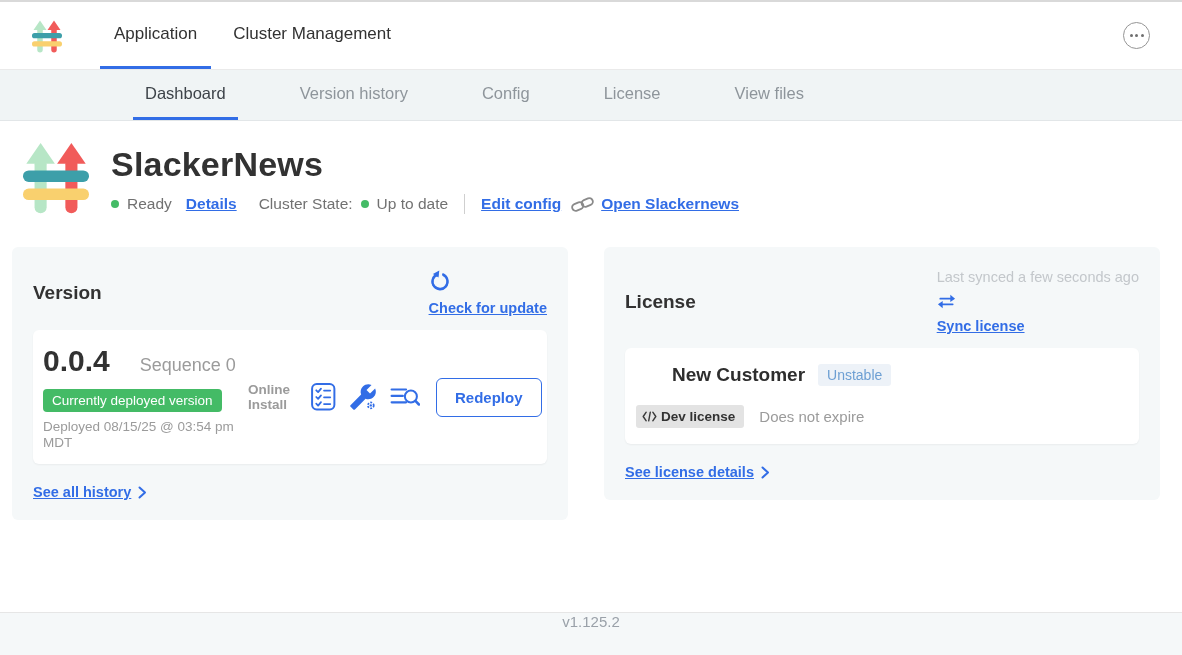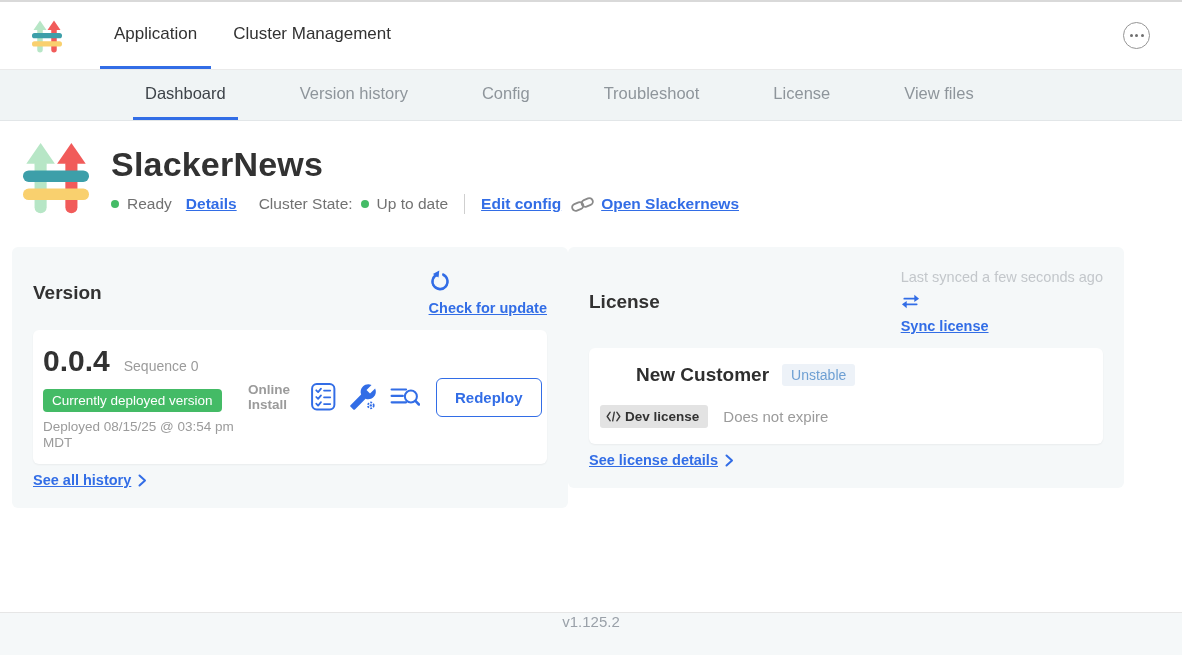--- a/index.html
+++ b/index.html
@@ -54,51 +54,51 @@
   .status-row .dot { margin-right:8px; }
   a.lnk { color:#326de6; font-weight:bold; text-decoration:underline; cursor:pointer; }
   .status-row .details-lnk { margin:0 22px 0 14px; }
   .cluster-label { margin-right:8px; }
   .cluster-val { margin-left:8px; }
   .vdivider { width:1px; height:20px; background:#cfcfcf; margin:0 16px; }
   .openapp { display:flex; align-items:center; margin-left:10px; }
   .openapp svg { margin-right:6px; }
 
   
-  .cards { display:flex; padding:28px 6px 0 12px; }
+  .cards { display:flex; gap:36px; padding:28px 6px 0 12px; }
   .card { width:556px; background:#f5f8f9; border-radius:6px; padding:22px 21px 20px 21px; }
   .card-head { display:flex; align-items:center; margin-bottom:14px; }
   .card-title { font-size:19px; font-weight:bold; color:#323232; }
   .card-head .right { margin-left:auto; display:flex; align-items:flex-start; gap:8px;flex-direction:column; }
   .muted-light { color:#c3c7cb; font-size:14.5px; }
   .inner {
     background:#fff; border-radius:6px; box-shadow:0 1px 2px rgba(0,0,0,0.05);
   }
 
   
   .inner-version { padding:14px 12px 14px 10px; display:flex; align-items:center; }
   .ver-left { flex:1; }
   .ver-num-row { display:flex; align-items:baseline; }
   .ver-number { font-size:30px; font-weight:bold; color:#323232; }
-  .ver-seq { font-size:14px; color:#9b9b9b; margin-left:14px; }
+  .ver-seq { font-size:18px; color:#9b9b9b; margin-left:30px; }
   .deployed-badge {
     display:inline-block; background:#44bb66; color:#fff; font-size:13.5px;
     padding:4px 9px; border-radius:4px; margin-top:11px;
   }
   .deployed-at { margin-top:7px; font-size:13.5px; color:#9b9b9b; width:205px; line-height:1.15; }
   .ver-actions { display:flex; align-items:center; gap:13px; padding-right:2px; }
   .install-type { font-size:13.5px; font-weight:bold; color:#9b9b9b; width:50px; line-height:1.15; }
   .icon-btn { display:flex; align-items:center; cursor:pointer; }
   .redeploy-btn {
     background:#fff; border:1.5px solid #326de6; color:#326de6;
     font-family:"Liberation Sans", sans-serif;
     font-size:15px; font-weight:bold; border-radius:6px;
     padding:10px 18px; cursor:pointer; margin-left:3px;
   }
-  .card-footer-link { display:flex; align-items:center; margin-top:8px; font-size:14.5px; }
+  .card-footer-link { display:flex; align-items:center; margin-top:20px; font-size:14.5px; }
   .card-footer-link svg { margin-left:7px; }
 
   
   .inner-license { padding:16px 14px 16px 11px; }
   .cust-row { display:flex; align-items:center; }
   .cust-name { font-size:19px; font-weight:bold; color:#2e2e2e;margin-left:36px; }
   .channel-badge {
     margin-left:13px; background:#edf2f8; color:#6d9fd3; font-size:14px;
     padding:3px 9px; border-radius:3px;
   }
@@ -158,23 +158,20 @@
 
 <div class="subnav">
   <div class="sub-tab active">
       <span>Dashboard</span>
     </div>
   <div class="sub-tab">
       <span>Version history</span>
     </div>
   <div class="sub-tab">
       <span>Config</span>
-    </div>
-  <div class="sub-tab">
-      <span>Troubleshoot</span>
     </div>
   <div class="sub-tab">
       <span>License</span>
     </div>
   <div class="sub-tab">
       <span>View files</span>
     </div>
 </div>
 
 <div class="content">

